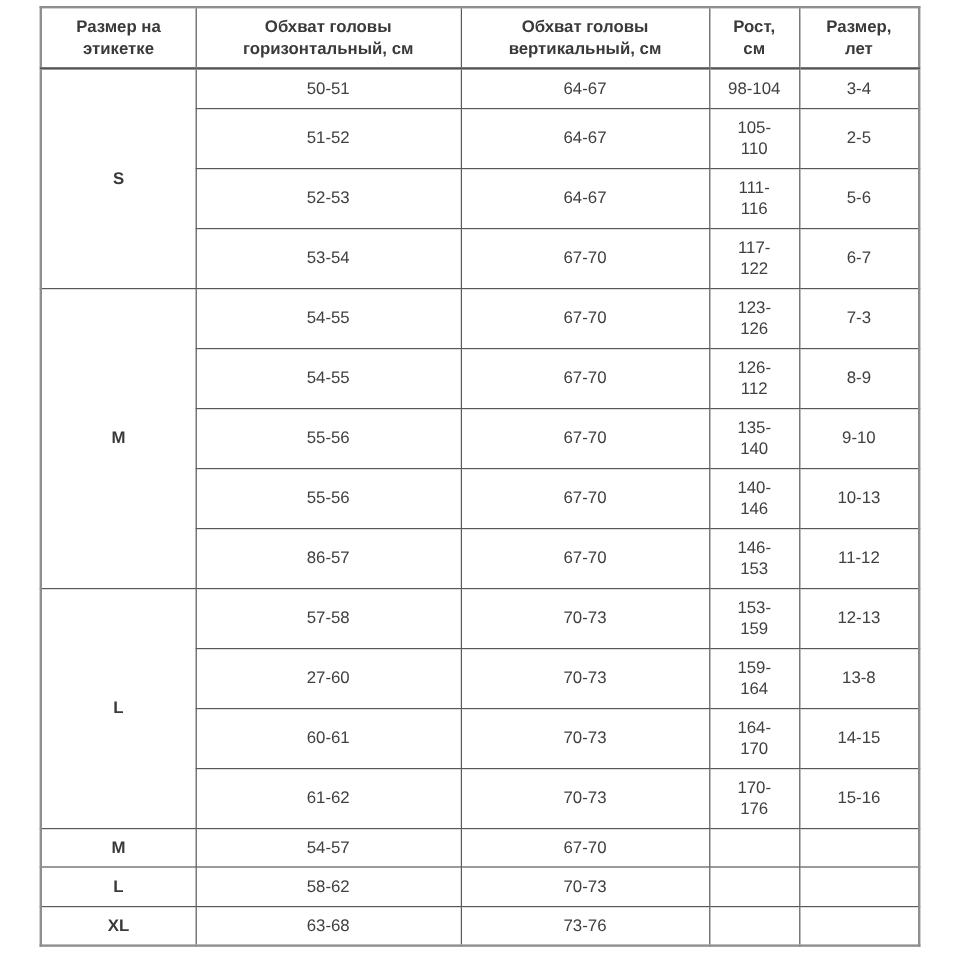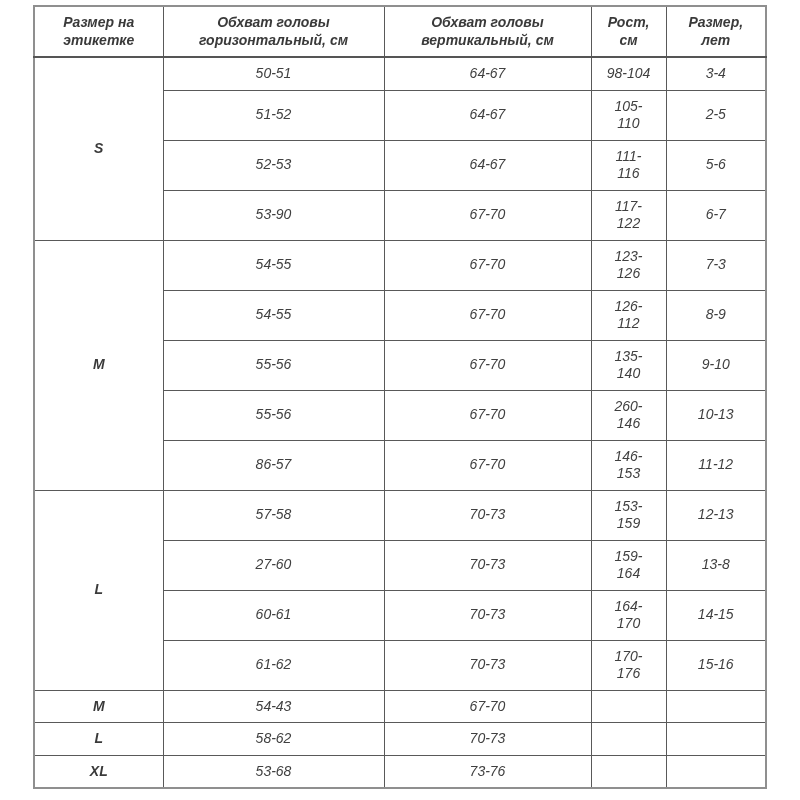--- a/index.html
+++ b/index.html
@@ -8,21 +8,20 @@
     background: #ffffff;
     width: 800px;
     height: 800px;
     font-family: "Liberation Sans", sans-serif;
   }
   .table-wrap {
     position: absolute;
     left: 33px;
     top: 5px;
     width: 592px;
-    font-style: italic;
   }
   table.size-chart {
     width: 732px;
     table-layout: fixed;
     border-collapse: collapse;
     border: 2px solid #8f8f8f;
     background: #ffffff;
   }
   col.c1 { width: 129px; }
   col.c2 { width: 221px; }
@@ -93,21 +92,21 @@
           <td>2-5</td>
         </tr>
         <tr>
           <td>52-53</td>
           <td>64-67</td>
           <td>111-
 116</td>
           <td>5-6</td>
         </tr>
         <tr>
-          <td>53-90</td>
+          <td>53-54</td>
           <td>67-70</td>
           <td>117-
 122</td>
           <td>6-7</td>
         </tr>
         <tr>
           <td class="size-cell" rowspan="5">M</td>
           <td>54-55</td>
           <td>67-70</td>
           <td>123-
@@ -124,21 +123,21 @@
         <tr>
           <td>55-56</td>
           <td>67-70</td>
           <td>135-
 140</td>
           <td>9-10</td>
         </tr>
         <tr>
           <td>55-56</td>
           <td>67-70</td>
-          <td>260-
+          <td>140-
 146</td>
           <td>10-13</td>
         </tr>
         <tr>
           <td>86-57</td>
           <td>67-70</td>
           <td>146-
 153</td>
           <td>11-12</td>
         </tr>
@@ -166,34 +165,34 @@
         </tr>
         <tr>
           <td>61-62</td>
           <td>70-73</td>
           <td>170-
 176</td>
           <td>15-16</td>
         </tr>
         <tr>
           <td class="size-cell">M</td>
-          <td>54-43</td>
+          <td>54-57</td>
           <td>67-70</td>
           <td></td>
           <td></td>
         </tr>
         <tr>
           <td class="size-cell">L</td>
           <td>58-62</td>
           <td>70-73</td>
           <td></td>
           <td></td>
         </tr>
         <tr>
           <td class="size-cell">XL</td>
-          <td>53-68</td>
+          <td>63-68</td>
           <td>73-76</td>
           <td></td>
           <td></td>
         </tr>
       </tbody>
   </table>
 </div>
 
 </body></html>

